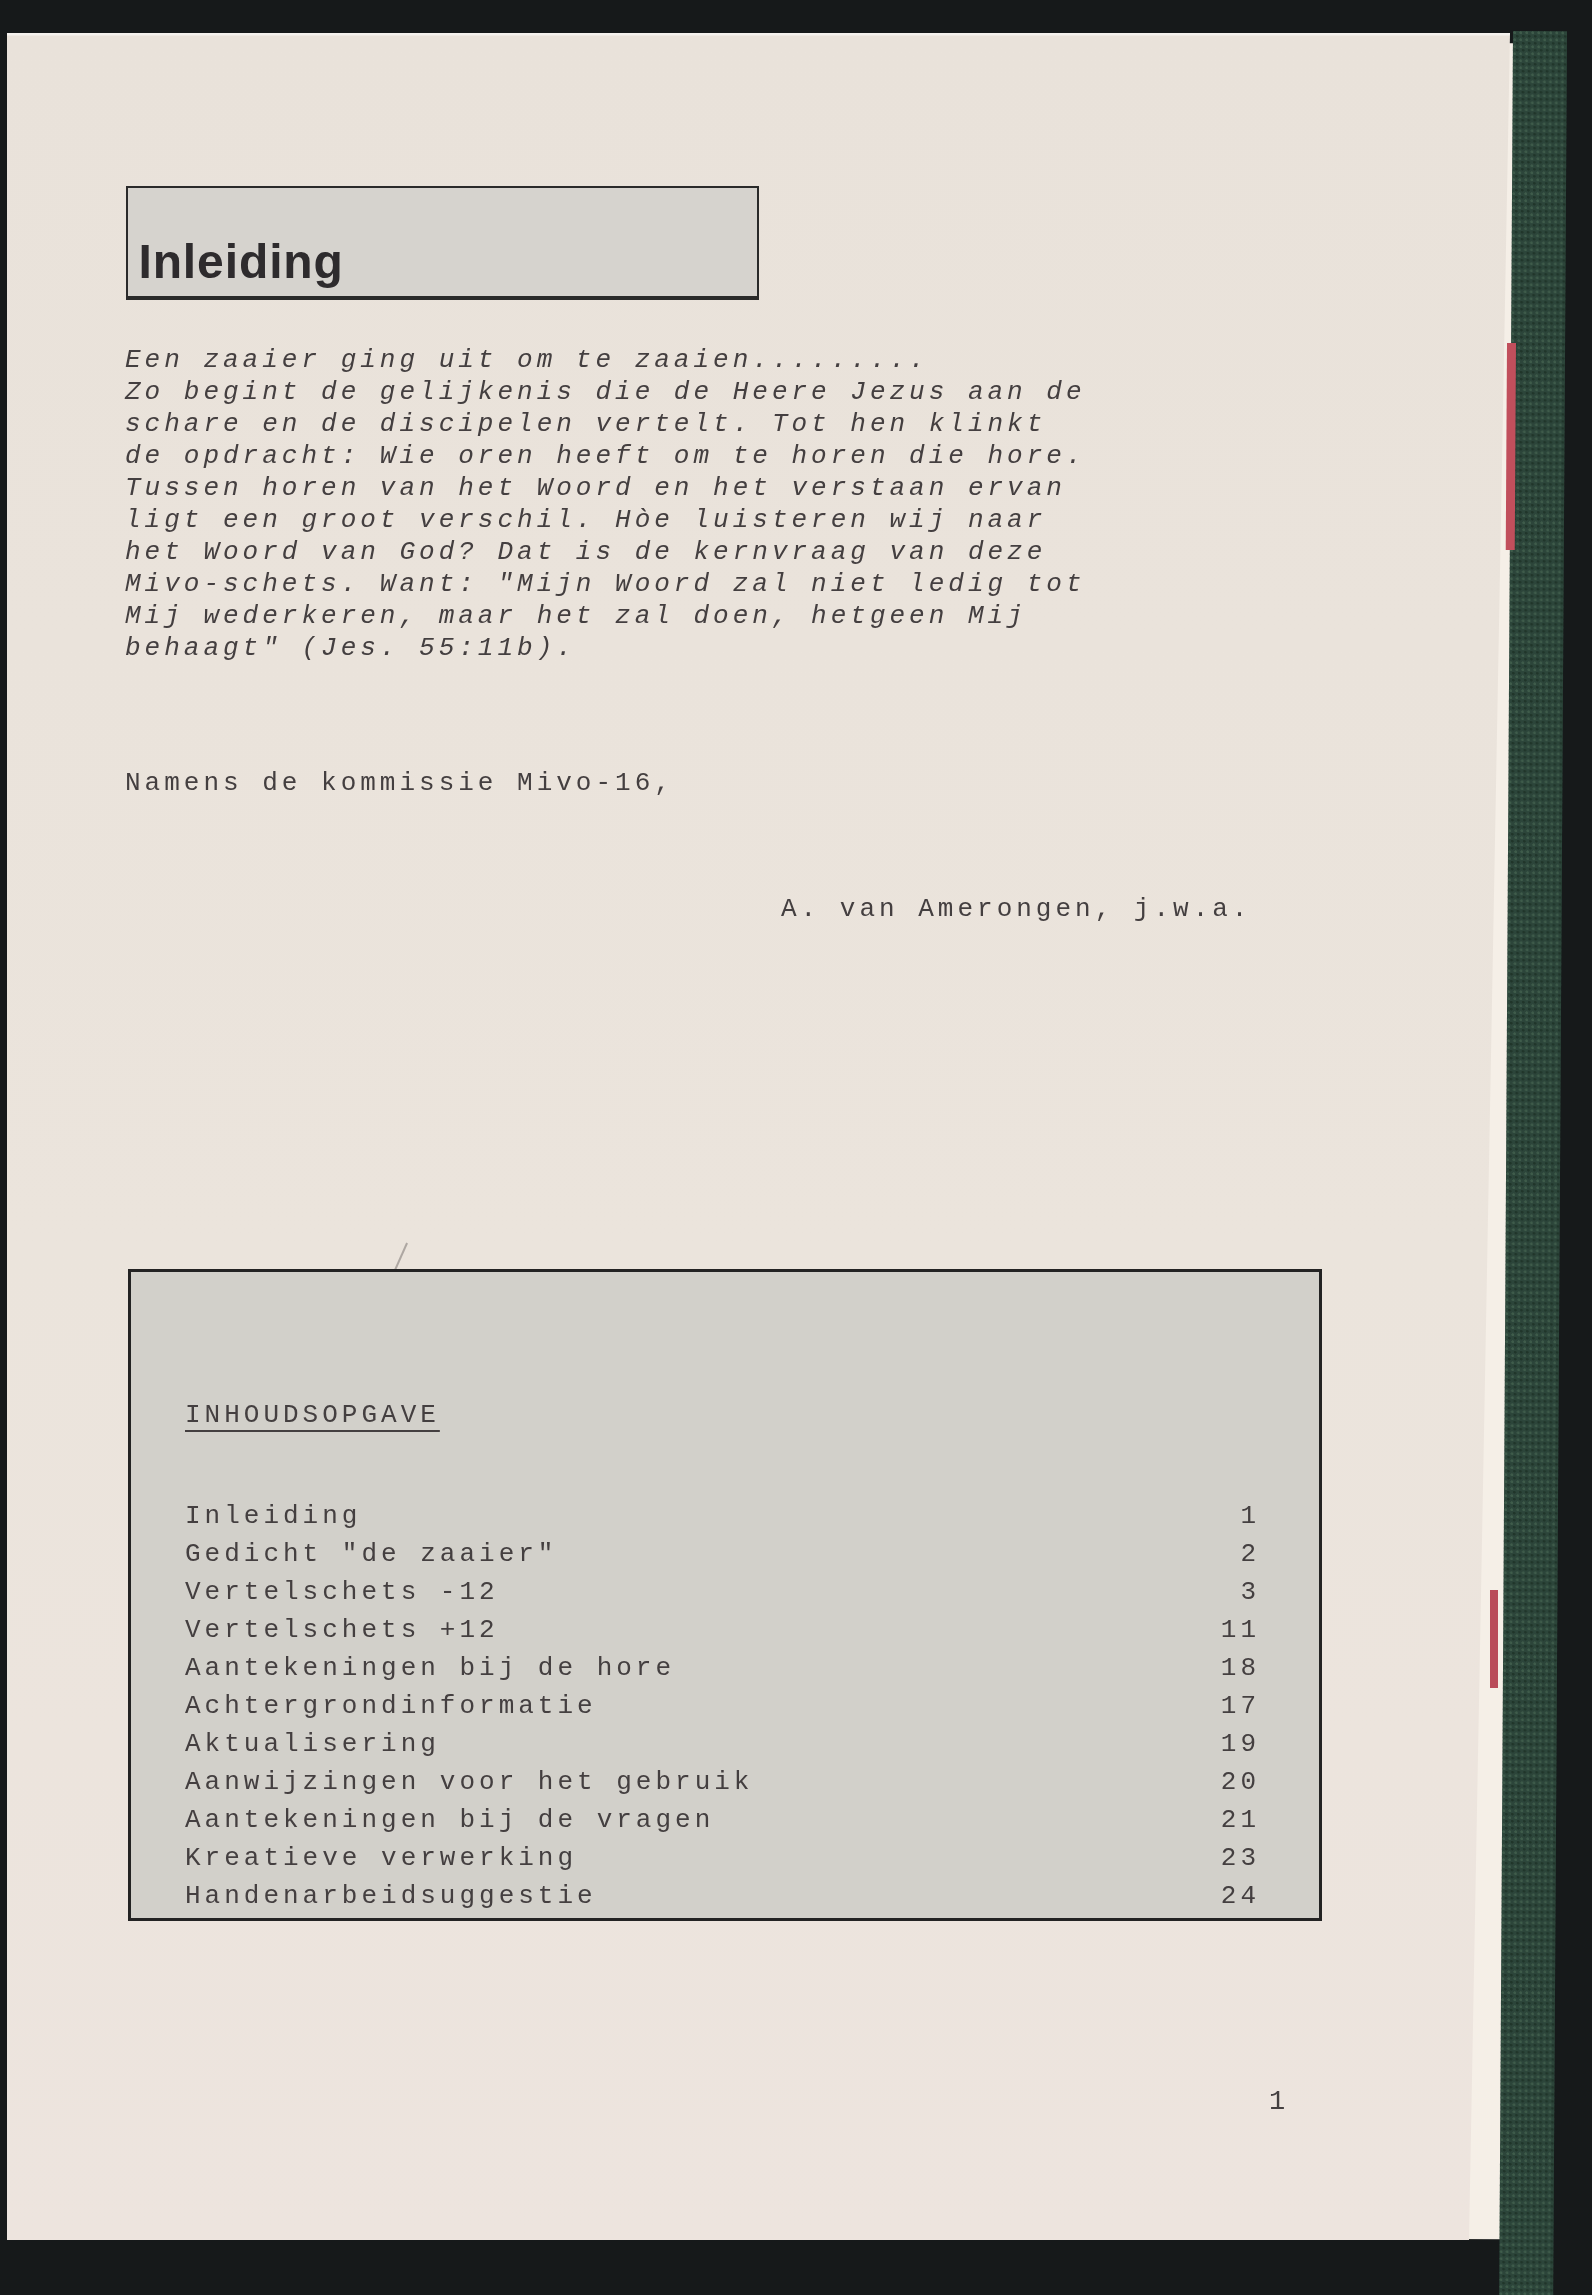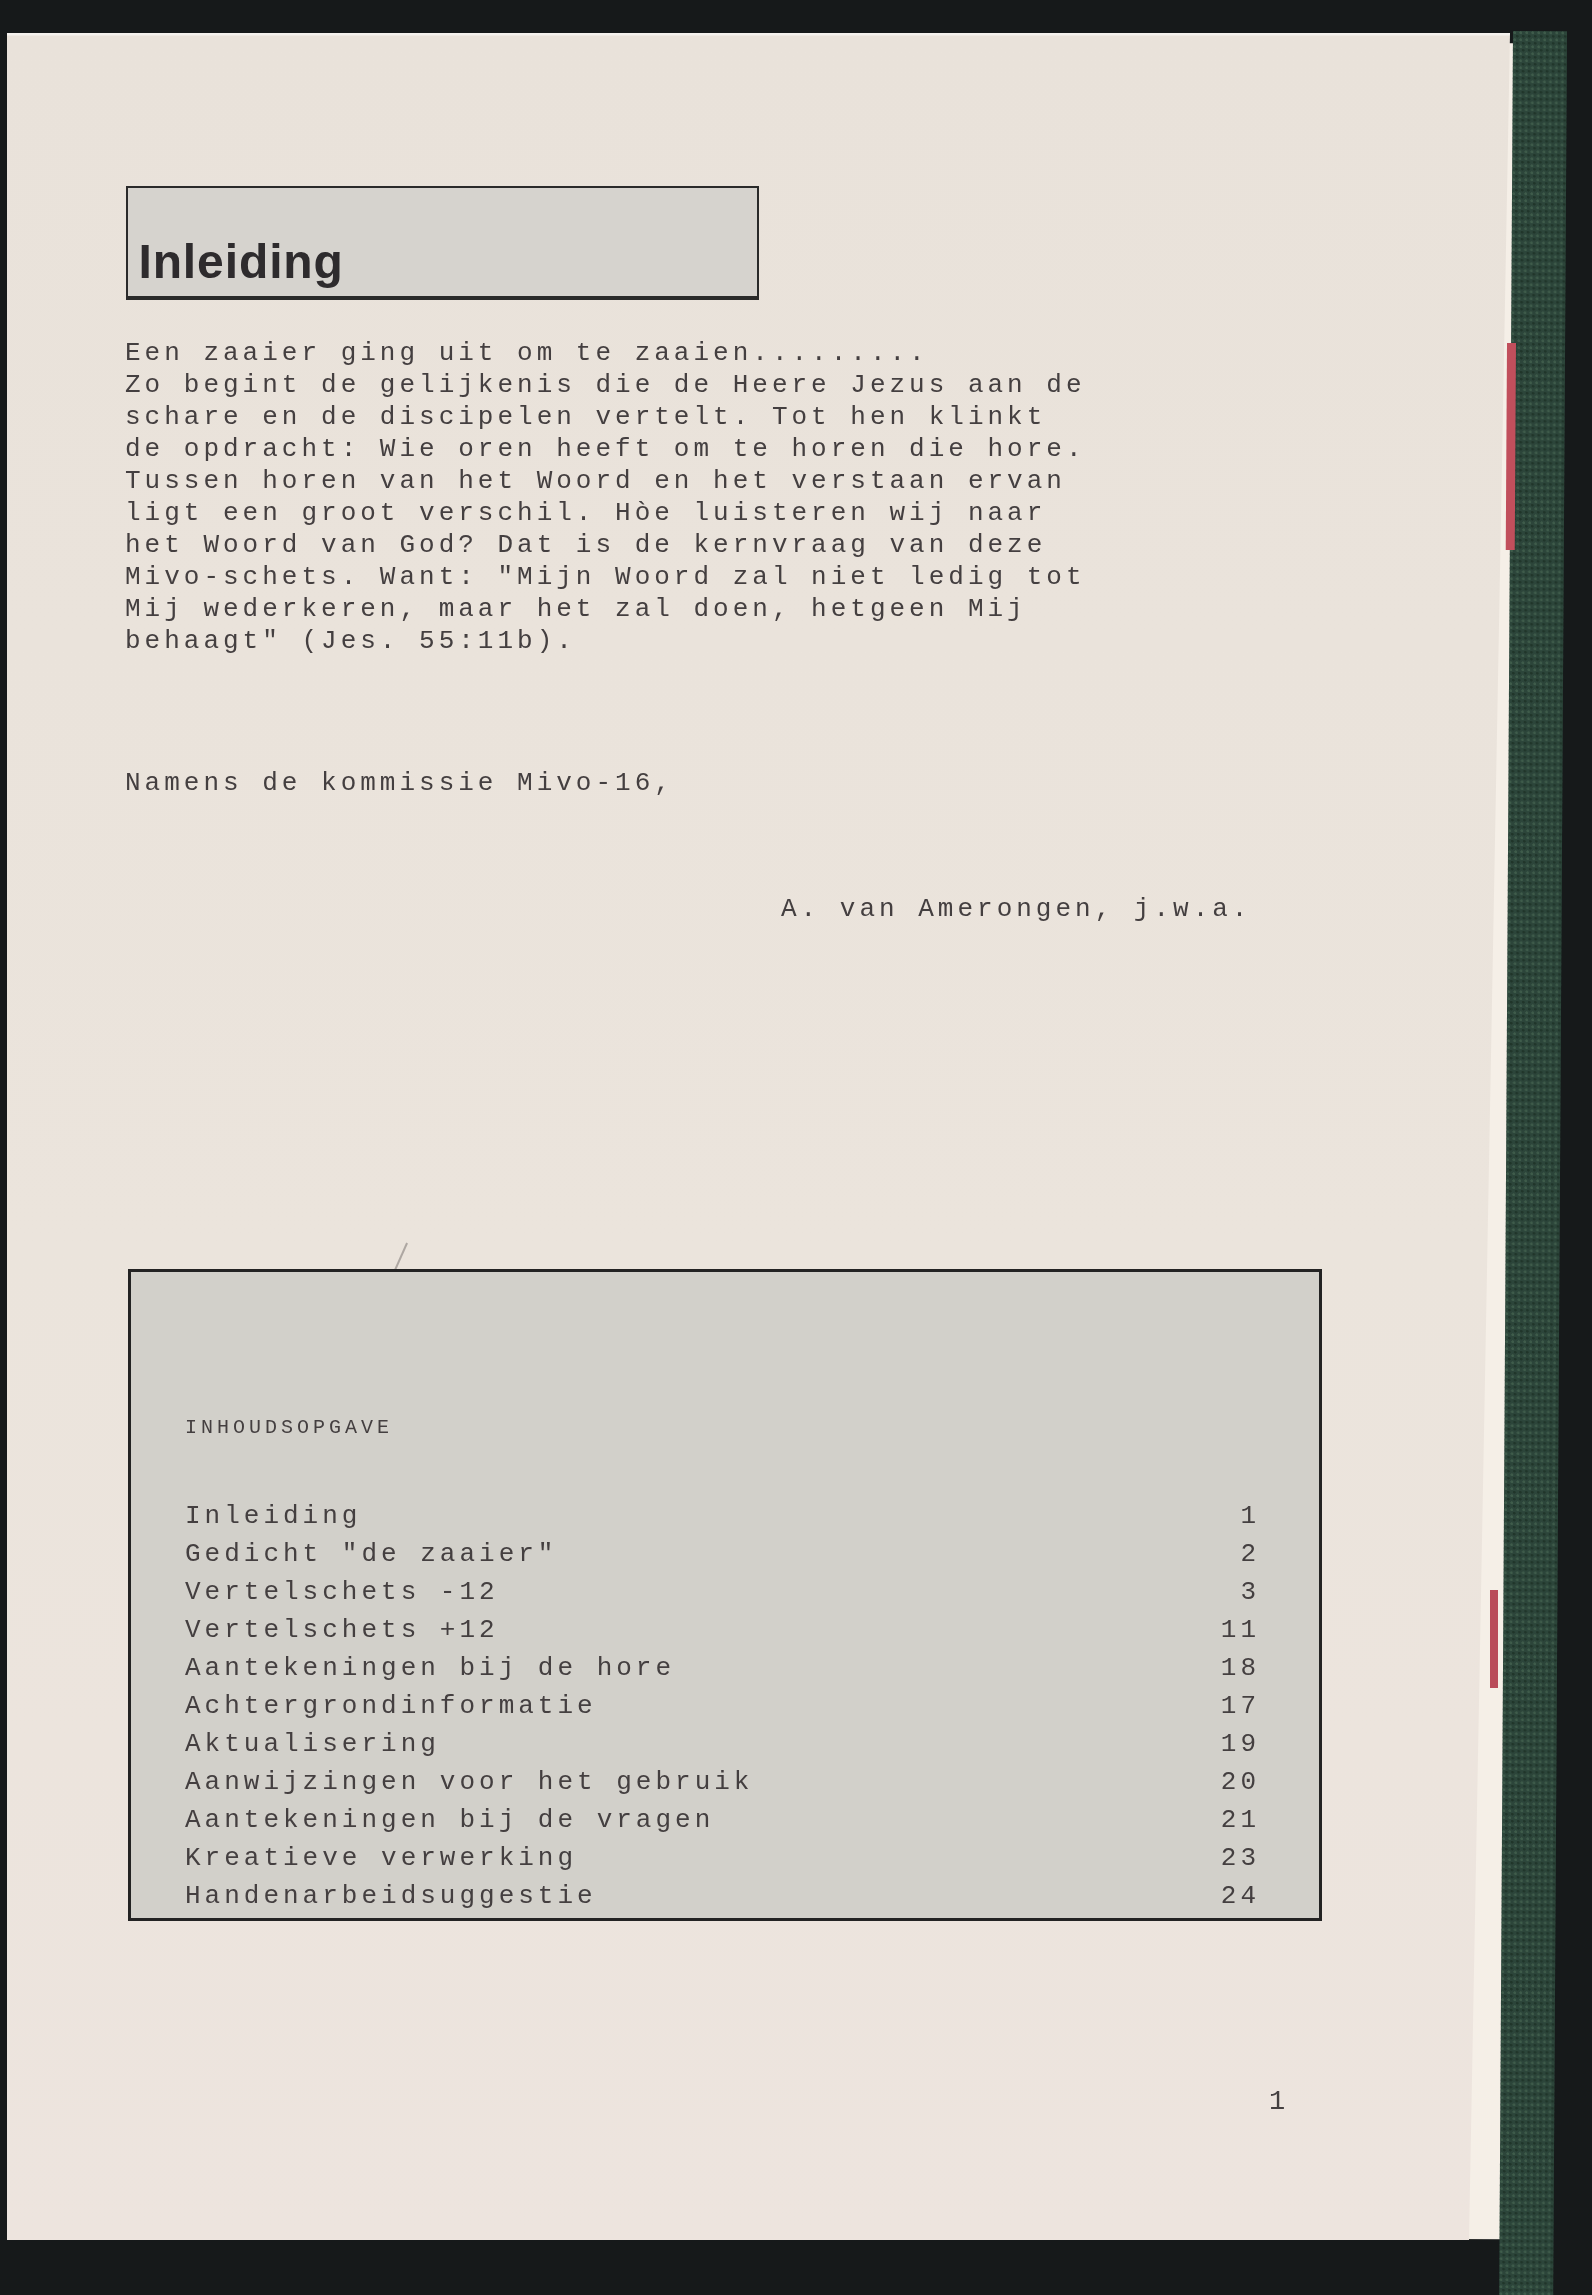--- a/index.html
+++ b/index.html
@@ -46,23 +46,24 @@
     border:2.6px solid #2a2a2a; border-bottom-width:4.3px;
     box-sizing:border-box;
   }
   .section-title {
     position:absolute; left:10.4px; bottom:7px;
     font-family:"Liberation Sans", sans-serif; font-weight:700;
     font-size:48px; letter-spacing:0.9px; color:#2e2b2d;
   }
   
   .intro-paragraph {
-    position:absolute; left:118px; top:304px;
+    position:absolute; left:118px; top:311px;
     font-size:26px; line-height:32px; letter-spacing:4px;
     white-space:pre-line;
+    font-style:italic;
   }
   .intro-salutation {
     position:absolute; left:118px; top:735px;
     font-size:26px; letter-spacing:4px;
   }
   .intro-signature {
     position:absolute; left:774px; top:861px;
     font-size:26px; letter-spacing:4px;
   }
   .scan-artifact-line {
@@ -71,23 +72,23 @@
     transform:rotate(24deg);
   }
   
   .toc-box {
     position:absolute; left:121px; top:1236px; width:1194px; height:652px;
     background:#d2d0ca;
     border:3.5px solid #232323;
     box-sizing:border-box;
   }
   .toc-heading {
-    position:absolute; left:54px; top:144px;
-    font-size:20px; letter-spacing:4px;
-    text-underline-offset:7.8px;
+    position:absolute; left:54px; top:128px;
+    font-size:26px; letter-spacing:4px;
+    text-decoration:underline; text-underline-offset:7.8px;
     text-decoration-thickness:1.7px;
   }
   .toc-list {
     position:absolute; left:54px; top:229px; right:59px;
   }
   .toc-row { display:flex; height:38px; }
   .toc-label { flex:1; font-size:26px; letter-spacing:4px; white-space:pre; }
   .toc-page { width:86px; text-align:right; font-size:26px; letter-spacing:4px; }
   
   .page-number {

